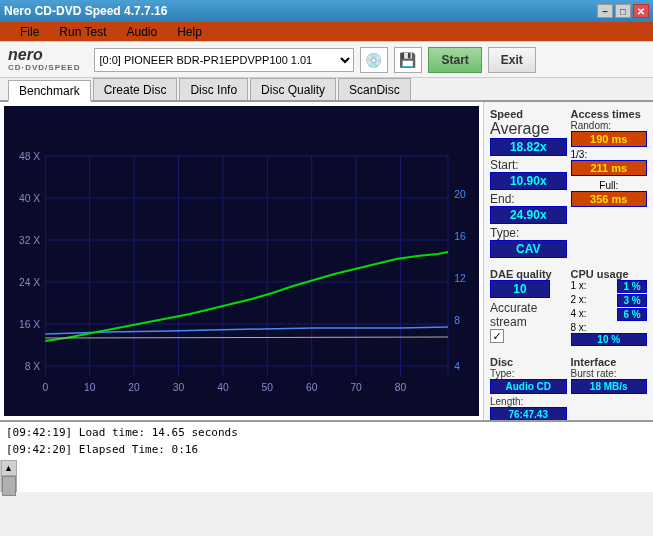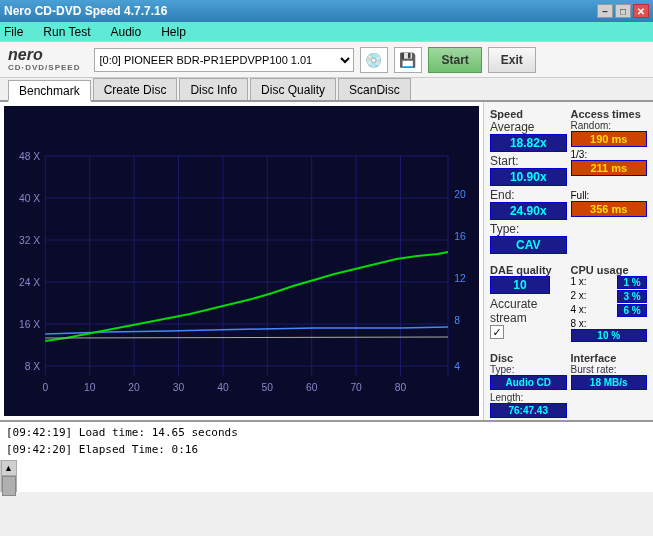--- a/index.html
+++ b/index.html
@@ -20,26 +20,26 @@
     #titlebar-controls { display: flex; gap: 2px; }
     .title-btn {
       width: 16px; height: 14px; font-size: 10px; border: 1px solid #999;
       background: #d0d0d0; cursor: pointer; display: flex; align-items: center; justify-content: center;
       color: #333;
     }
     .title-btn.close { background: #e05050; color: white; border-color: #c03030; }
 
     
     #menubar {
-      background: #5eead4;
+      background: #c2410c;
       height: 20px;
       display: flex;
       align-items: center;
       border-bottom: 1px solid #ccc;
-      padding: 0 0;
+      padding: 0 16px;
       gap: 12px;
     }
     .menu-item { font-size: 12px; cursor: pointer; padding: 2px 4px; }
 
     
     #toolbar {
       background: #f5f5f5;
       height: 36px;
       display: flex;
       align-items: center;
@@ -256,42 +256,42 @@
       <text x="341" y="285" fill="#8888cc" font-size="10" text-anchor="middle">70</text>
       <text x="384" y="285" fill="#8888cc" font-size="10" text-anchor="middle">80</text>
     </svg>
   </div>
 
   <div id="stats-panel">
 
     <div style="display:flex; justify-content:space-between;">
       <div style="flex:1;">
         <div class="stats-section-header">Speed</div>
-        <div class="stats-label" style="font-size:12px;">Average</div>
+        <div class="stats-label" style="font-size:16px;">Average</div>
         <div class="stats-value-box">18.82x</div>
         <div style="margin-top:2px;">
           <span class="stats-label">Start:</span>
         </div>
         <div class="stats-value-box">10.90x</div>
         <div style="margin-top:2px;">
           <span class="stats-label">End:</span>
         </div>
         <div class="stats-value-box">24.90x</div>
         <div style="margin-top:2px;">
           <span class="stats-label">Type:</span>
         </div>
         <div class="stats-value-box">CAV</div>
       </div>
       <div style="flex:1; padding-left:4px;">
         <div class="stats-section-header">Access times</div>
         <div class="stats-label" style="font-size:10px;">Random:</div>
         <div class="stats-value-box orange small">190 ms</div>
         <div style="margin-top:2px; font-size:10px;">1/3:</div>
         <div class="stats-value-box orange small">211 ms</div>
-        <div style="margin-top:14px; font-size:10px;">Full:</div>
+        <div style="margin-top:4px; font-size:10px;text-align:center;">Full:</div>
         <div class="stats-value-box orange small">356 ms</div>
       </div>
     </div>
 
     <div class="stats-divider"></div>
 
     <div style="display:flex; justify-content:space-between; align-items:flex-start;">
       <div style="flex:1;">
         <div class="stats-section-header">DAE quality</div>
         <div class="stats-value-box" style="width:40px;">10</div>

